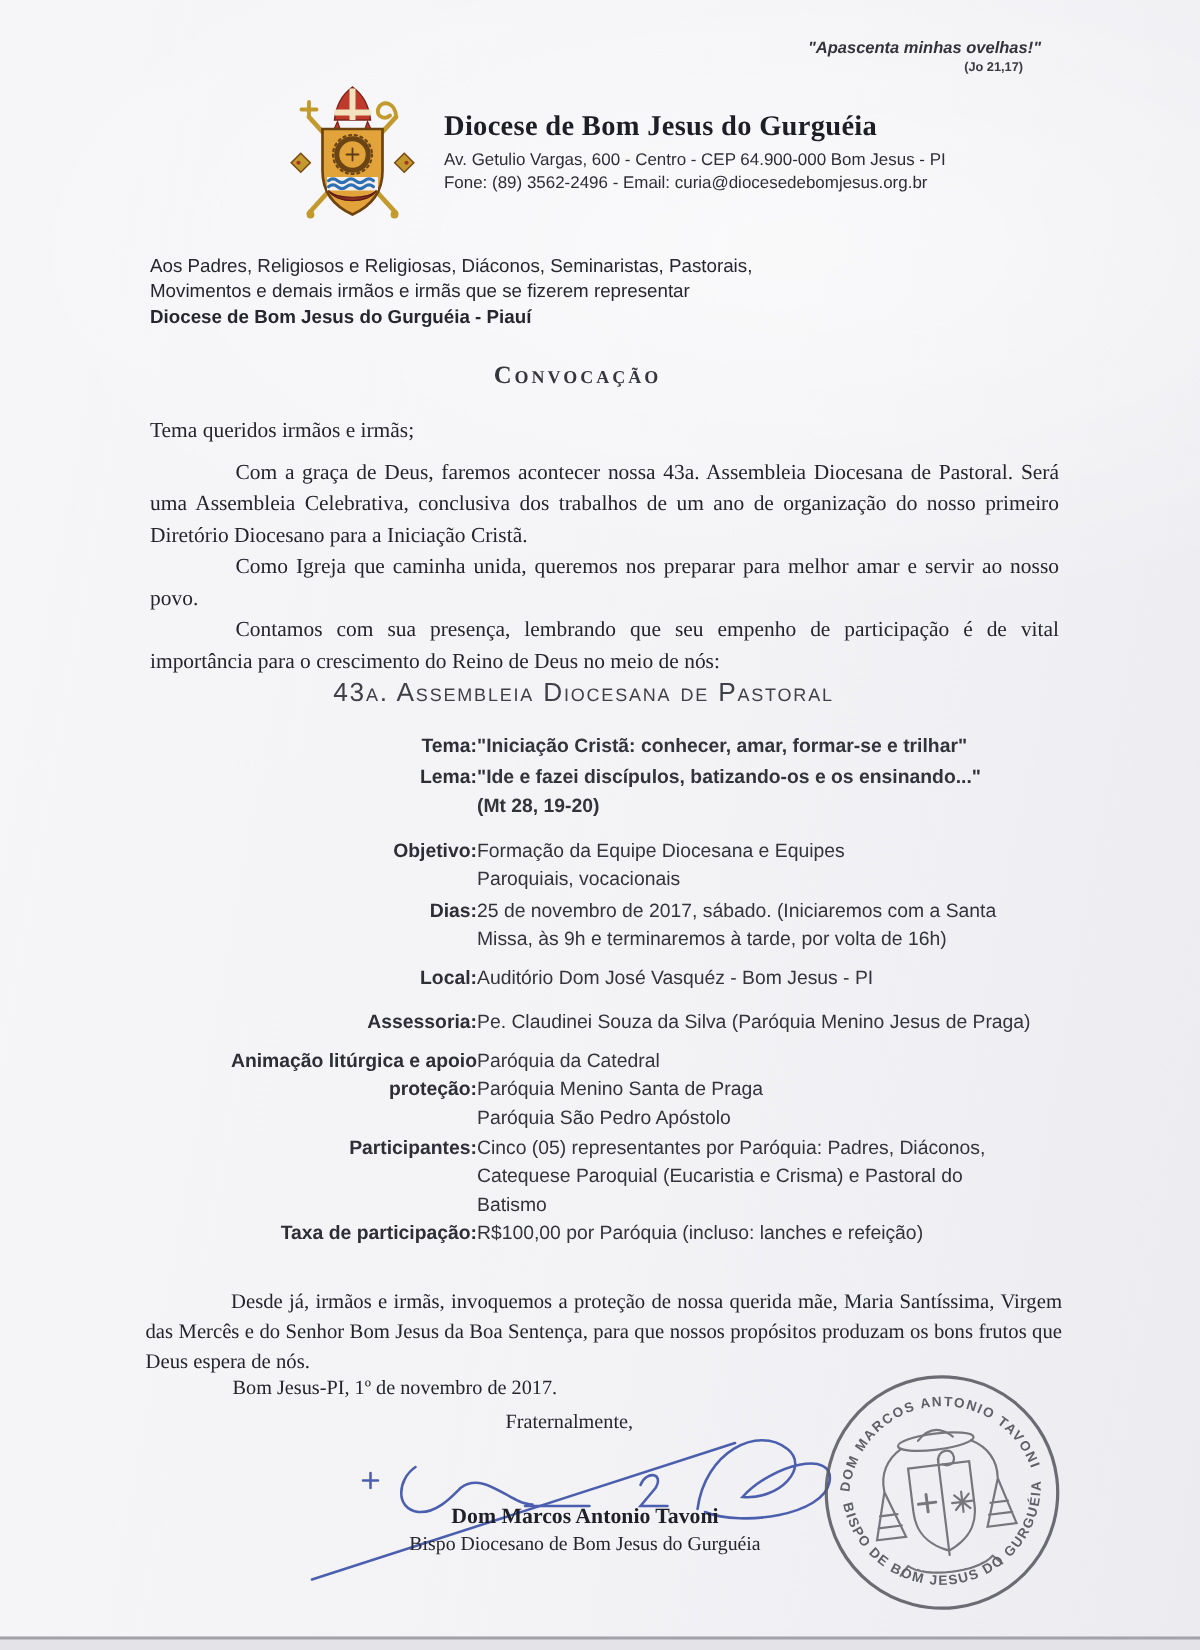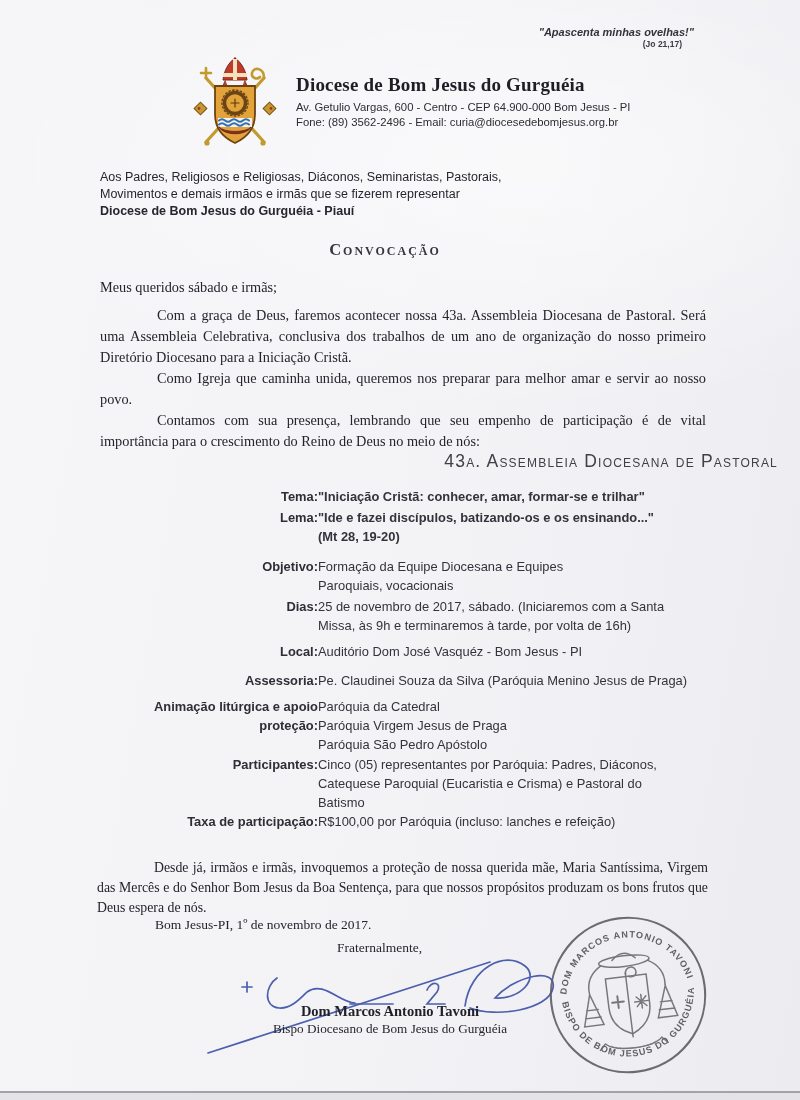--- a/index.html
+++ b/index.html
@@ -45,21 +45,21 @@
                font-family:Liberation Serif, serif; font-variant:small-caps;
                font-size:16.5px; font-weight:600; letter-spacing:2px; color:#36363e; }
 
   
   .bodytext { position:absolute; left:100px; top:277px; width:606px;
               font-size:14.3px; line-height:1.47; text-align:justify; color:#24242c; }
   .bodytext .greeting { text-align:left; margin-bottom:7px; }
   .bodytext p.ind { text-indent:57px; }
 
   
-  .assembly-heading { position:absolute; left:0; top:451px; width:778px; text-align:right;
+  .assembly-heading { position:absolute; left:0; top:451px; width:778px; text-align:center;
                       font-family:"Liberation Sans", sans-serif; font-variant:small-caps;
                       font-size:17.5px; font-weight:500; letter-spacing:1.2px; color:#404048; }
 
   
   .specs { position:absolute; left:100px; top:488px; width:600px;
            font-family:"Liberation Sans", sans-serif; font-size:12.9px;
            line-height:1.47; color:#33333b; }
   .spec-row { display:grid; grid-template-columns:218px 1fr; }
   .spec-label { text-align:right; font-weight:700; color:#2e2e36; }
   .spec-value div { white-space:nowrap; }
@@ -137,21 +137,21 @@
 
   <div class="addressee">
     <div>Aos Padres, Religiosos e Religiosas,  Diáconos, Seminaristas, Pastorais,</div>
     <div>Movimentos e demais irmãos e irmãs que se fizerem representar</div>
     <div class="bold">Diocese de Bom Jesus do Gurguéia - Piauí</div>
   </div>
 
   <div class="doc-title">Convocação</div>
 
   <div class="bodytext">
-    <p class="greeting">Meus queridos sábado e irmãs;</p>
+    <p class="greeting">Tema queridos irmãos e irmãs;</p>
     <p class="ind">Com a graça de Deus, faremos acontecer nossa 43a. Assembleia Diocesana de Pastoral. Será uma Assembleia Celebrativa, conclusiva dos trabalhos de um ano de organização do nosso primeiro Diretório Diocesano para a Iniciação Cristã.</p>
     <p class="ind">Como Igreja que caminha unida, queremos nos preparar para melhor amar e servir ao nosso povo.</p>
     <p class="ind">Contamos com sua presença, lembrando que seu empenho de participação é de vital importância para o crescimento do Reino de Deus no meio de nós:</p>
   </div>
 
   <div class="assembly-heading">43a. Assembleia Diocesana de Pastoral</div>
 
   <div class="specs">
 
     <div class="spec-row mb2">
@@ -196,21 +196,21 @@
       <div class="spec-label">Assessoria:</div>
       <div class="spec-value">
         <div>Pe. Claudinei Souza da Silva (Paróquia Menino Jesus de Praga)</div>
       </div>
     </div>
 
     <div class="spec-row mb1">
       <div class="spec-label">Animação litúrgica e apoio proteção:</div>
       <div class="spec-value">
         <div>Paróquia da Catedral</div>
-        <div>Paróquia Virgem Jesus de Praga</div>
+        <div>Paróquia Menino Santa de Praga</div>
         <div>Paróquia São Pedro Apóstolo</div>
       </div>
     </div>
 
     <div class="spec-row">
       <div class="spec-label">Participantes:</div>
       <div class="spec-value">
         <div>Cinco (05) representantes por Paróquia: Padres, Diáconos,</div>
         <div>Catequese Paroquial (Eucaristia e Crisma) e Pastoral do</div>
         <div>Batismo</div>

